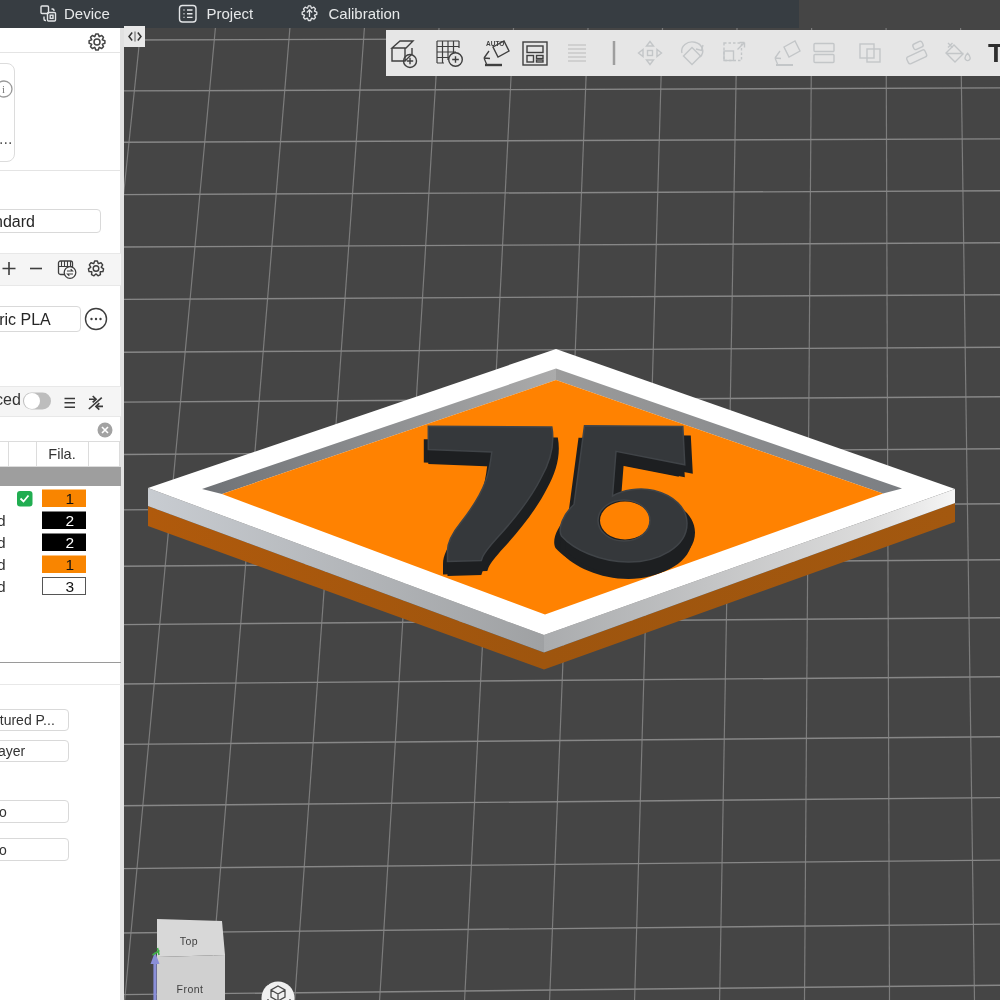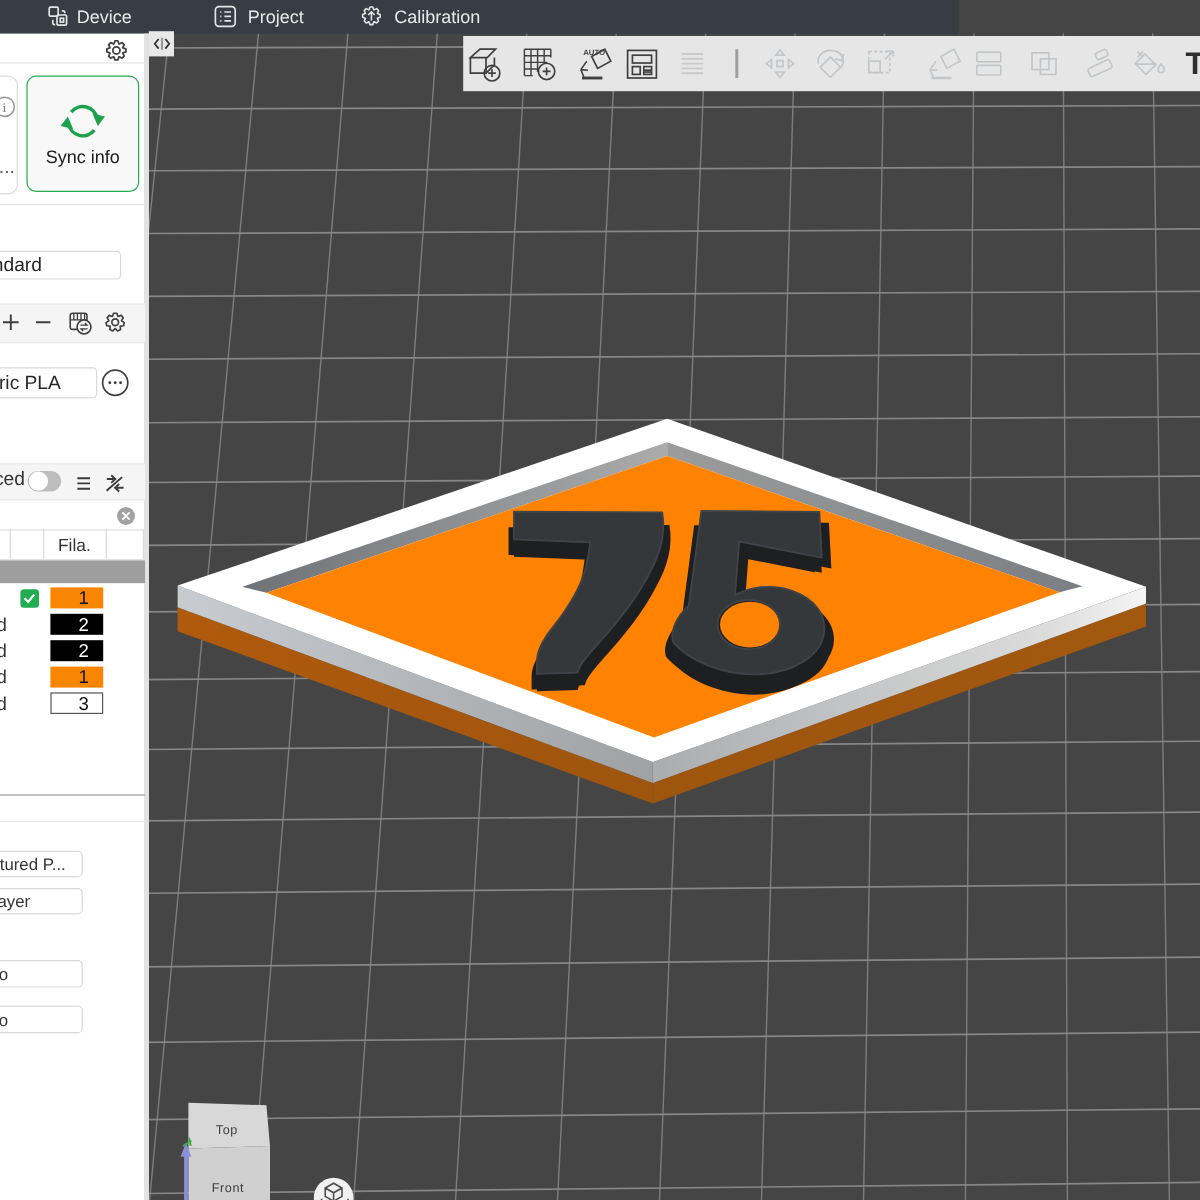--- a/index.html
+++ b/index.html
@@ -228,33 +228,20 @@
   <circle cx="97" cy="14" r="3" stroke="#444" stroke-width="1.5" fill="none"></circle>
  </svg>
  <div style="position:absolute;top:23.5px;left:0;width:121px;border-top:1px solid #e4e4e4"></div>
  <div style="position:absolute;left:-14px;top:35px;width:27px;height:97px;border:1px solid #dcdcdc;border-radius:8px;background:#fff">
    <svg width="27" height="97">
         <circle cx="17" cy="25" r="8" stroke="#999" fill="none" stroke-width="1.3"></circle>
         <text x="15" y="29" font-size="11" fill="#777" font-family="Liberation Serif,serif">i</text>
         <text x="12" y="80" font-size="16" fill="#555">...</text>
       </svg>
  </div>
- <div style="position:absolute;left:22px;top:35px;width:92px;height:95px;border:1.5px solid #26ab4e;border-radius:8px;background:#f8f8f8">
-  <svg width="92" height="95">
-   <g stroke="#1ba24b" stroke-width="2.9" fill="none">
-    <path d="M36.4 29.5 A12.2 12.2 0 0 1 58 34.9"></path>
-    <path d="M55.6 44.5 A12.2 12.2 0 0 1 34 39.1"></path>
-   </g>
-   <g fill="#1ba24b" stroke="none">
-    <polygon points="54,30.5 64.5,33 58.5,41"></polygon>
-    <polygon points="38,43.5 27.5,41 33.5,33"></polygon>
-   </g>
-   <text x="46" y="71.5" font-size="15" fill="#1b1b1b" text-anchor="middle">Sync info</text>
-  </svg>
- </div>
  <div style="position:absolute;top:142px;left:0;width:121px;border-top:1px solid #e4e4e4"></div>
  <div style="position:absolute;left:-39px;top:181px;width:140px;height:24px;border:1px solid #d9d9d9;border-radius:4px;background:#fff;font-size:16px;color:#262626;line-height:23px;padding-left:8px;box-sizing:border-box">Standard</div>
  <div style="position:absolute;left:0;top:225px;width:121px;height:31px;background:#f5f5f5;border-top:1px solid #e8e8e8;border-bottom:1px solid #e8e8e8"></div>
  <svg width="121" height="35" style="position:absolute;left:0;top:223px">
   <g stroke="#3e3e3e" stroke-width="1.6" fill="none">
    <path d="M9 11 v13 M2.5 17.5 h13"></path>
    <path d="M30 17.5 h12"></path>
    <g transform="translate(58.5,10)" stroke-width="1.3">
     <rect x="0" y="0" width="14" height="13.5" rx="2"></rect>
     <path d="M0 5.5 h14 M3 0 v5.5 M6 0 v5.5 M9 0 v5.5 M12 0 v5.5" stroke-width="1.1"></path>

